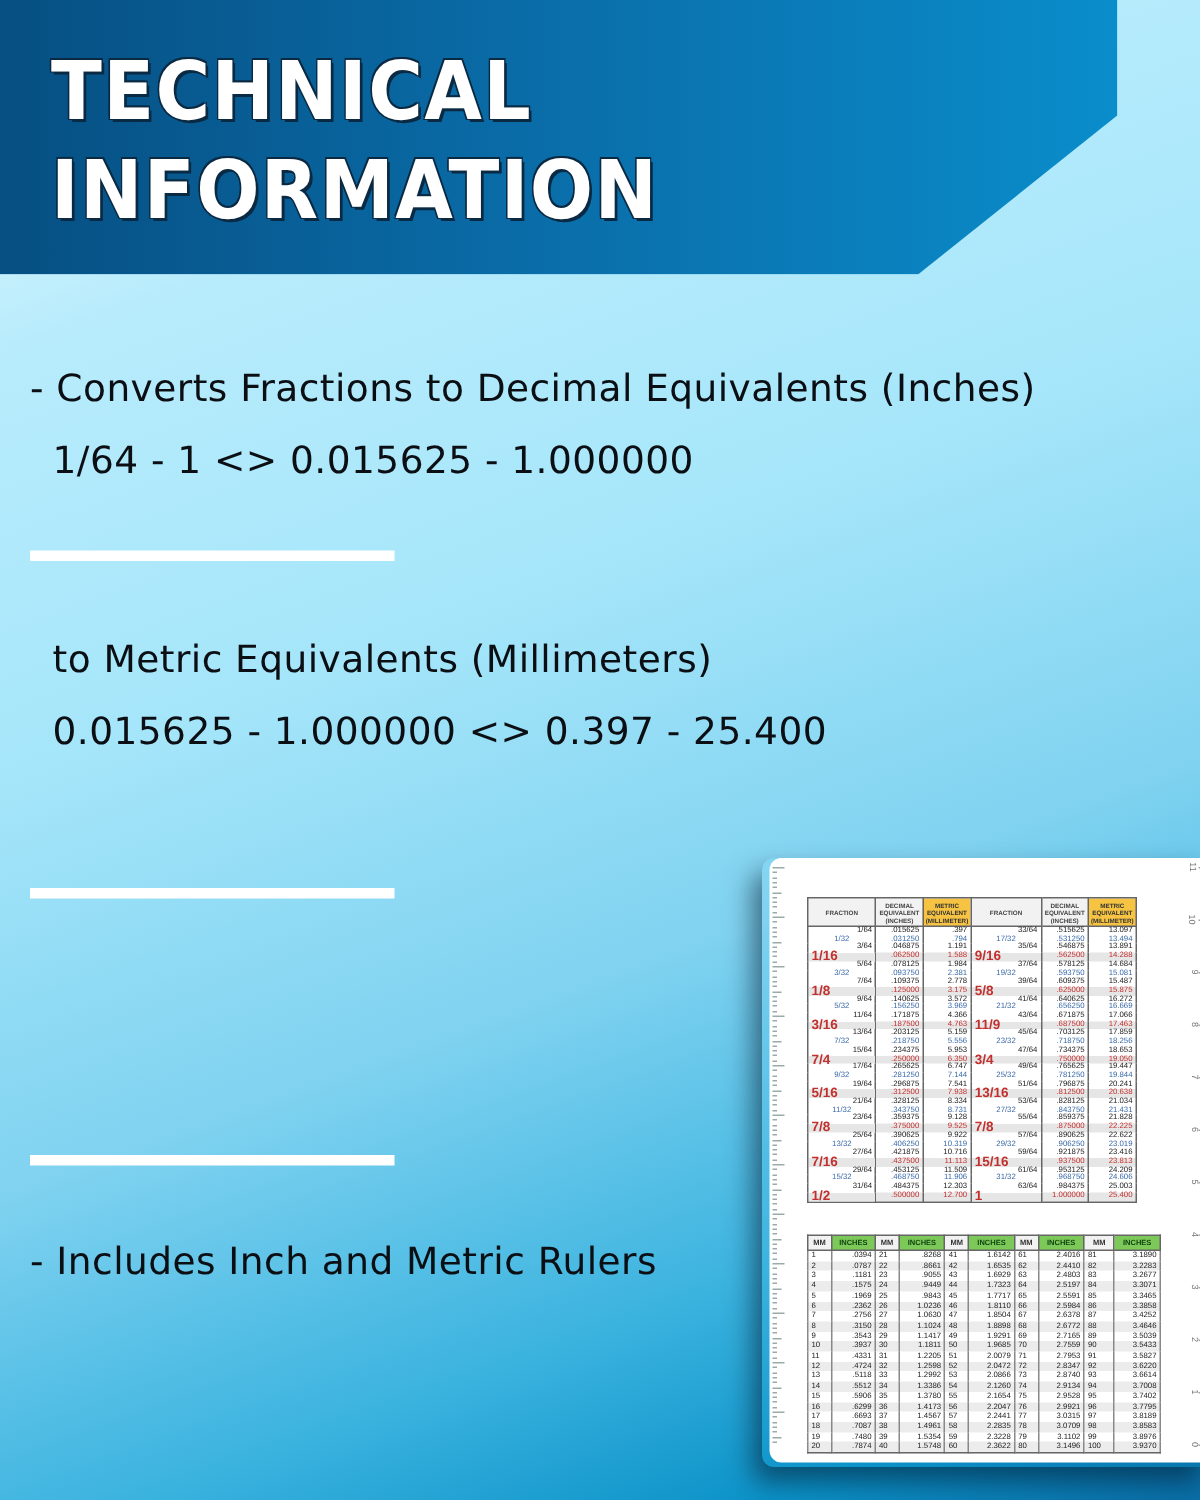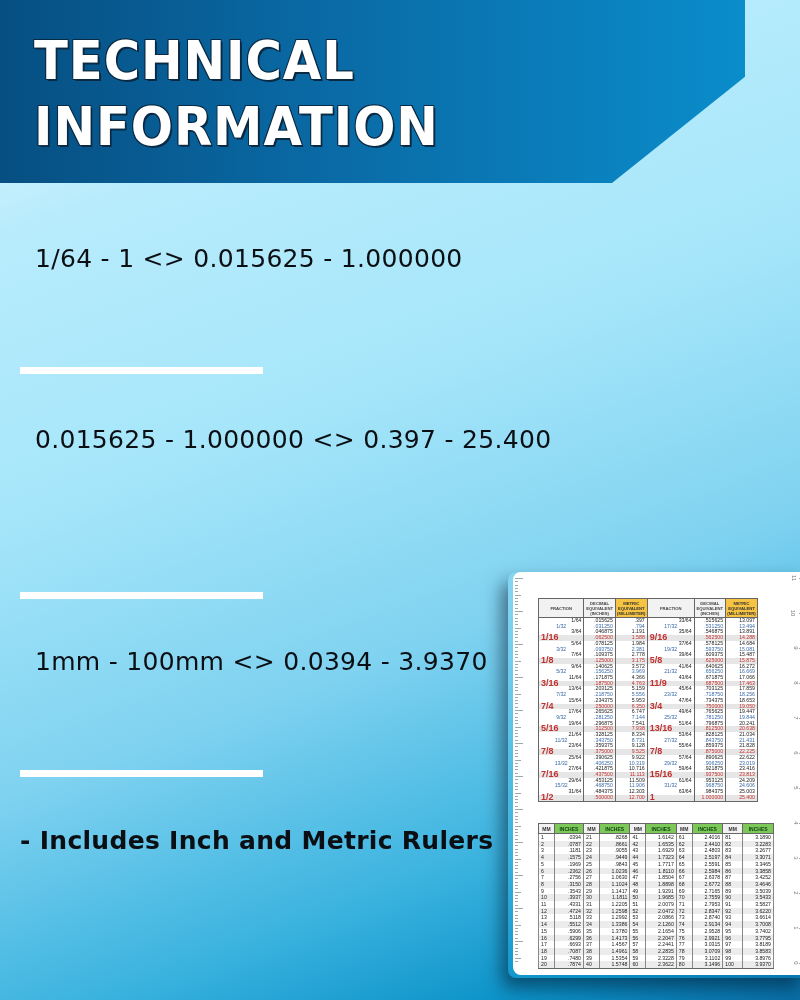--- a/index.html
+++ b/index.html
@@ -76,35 +76,36 @@
 </head>
 <body>
 
 <div class="banner"></div>
 <h1 class="banner-title">
   <span>TECHNICAL</span><br>
   <span>INFORMATION</span>
 </h1>
 
 <div class="bullet" style="top:235px;">
+  <span class="line">- Converts Fractions to Decimal Equivalents (Inches)</span>
   <span class="line indent">1/64 - 1 &lt;&gt; 0.015625 - 1.000000</span>
 </div>
 <div class="divider" style="top:367px; width:243px;"></div>
 
 <div class="bullet" style="top:416px;">
+  <span class="line indent">to Metric Equivalents (Millimeters)</span>
   <span class="line indent">0.015625 - 1.000000 &lt;&gt; 0.397 - 25.400</span>
 </div>
 <div class="divider" style="top:592px; width:243px;"></div>
 
 <div class="bullet" style="top:638px;">
-  <span class="line indent">1mm - 100mm &lt;&gt; 0.0394 - 3.9370</span>
 </div>
 <div class="divider" style="top:770px; width:243px;"></div>
 
-<div class="bullet" style="top:817px;font-weight:bold;">
+<div class="bullet" style="top:817px;">
   <span class="line">- Includes Inch and Metric Rulers</span>
 </div>
 
 <div class="card-shadow"></div>
 <div class="card">
   <div class="ruler-left" id="ruler-left">
       <div class="tick" style="top: 0px; width: 8px;"></div>
       <div class="tick" style="top: 3.3px; width: 3px;"></div>
       <div class="tick" style="top: 6.6px; width: 3px;"></div>
       <div class="tick" style="top: 9.9px; width: 3px;"></div>

